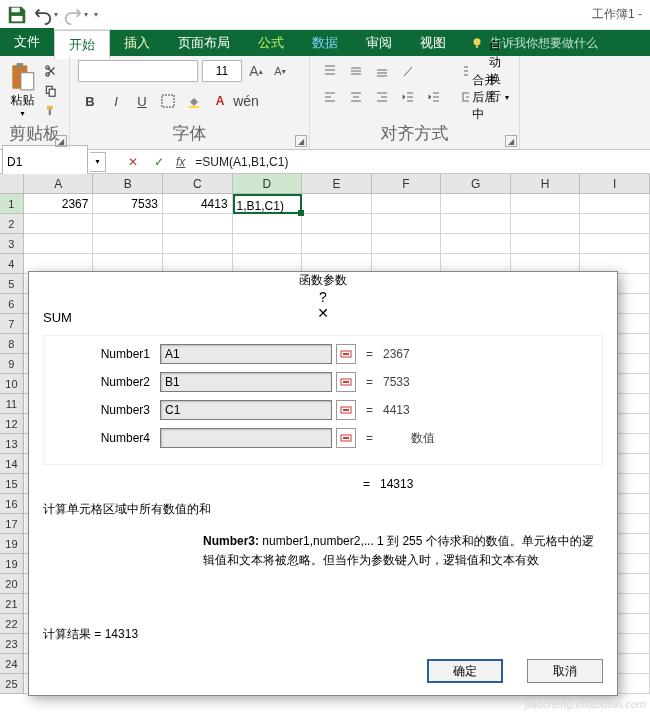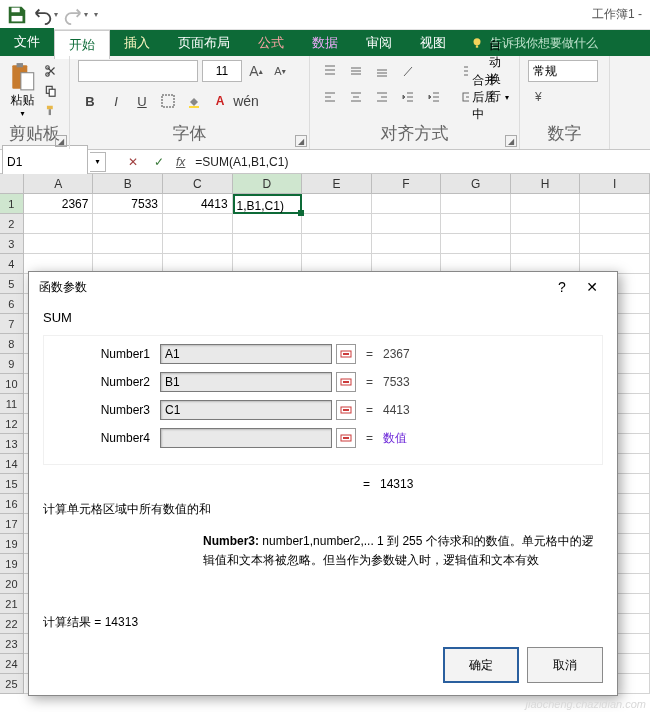--- a/index.html
+++ b/index.html
@@ -60,43 +60,43 @@
 .col-h { width: 70px; height: 20px; background: #e6e6e6; border-right: 1px solid #bdbdbd; border-bottom: 1px solid #bdbdbd; text-align: center; line-height: 20px; color: #333; }
 .col-h.active { background: #cfe6cf; }
 .row { display: flex; }
 .row-h { width: 24px; height: 20px; background: #e6e6e6; border-right: 1px solid #bdbdbd; border-bottom: 1px solid #bdbdbd; text-align: center; line-height: 20px; font-size: 11px; color: #333; }
 .row-h.active { background: #cfe6cf; }
 .cell { width: 70px; height: 20px; border-right: 1px solid #d4d4d4; border-bottom: 1px solid #d4d4d4; padding: 0 4px; line-height: 20px; text-align: right; }
 .cell.editing { border: 2px solid #0d6a37; text-align: left; padding: 0 2px; position: relative; }
 .cell.editing::after { content: ""; position: absolute; right: -4px; bottom: -4px; width: 6px; height: 6px; background: #0d6a37; }
 
 .modal { position: absolute; left: 28px; top: 271px; width: 590px; height: 425px; background: #fff; border: 1px solid #888; box-shadow: 3px 3px 12px rgba(0,0,0,0.35); display: flex; flex-direction: column; }
-.modal-title { height: 30px; display: flex; align-items: center; padding: 0 10px; font-size: 13px; }
+.modal-title { height: 30px; display: flex; align-items: center; padding: 0 10px; font-size: 13px; flex-direction: column; }
 .modal-title .spacer { flex: 1; }
 .modal-title .tbtn { width: 30px; height: 24px; display: flex; align-items: center; justify-content: center; cursor: pointer; font-size: 14px; }
 .modal-body { flex: 1; padding: 8px 14px; display: flex; flex-direction: column; }
 .func-name { font-size: 13px; margin-bottom: 10px; }
 .args-box { border: 1px solid #f0f0f0; padding: 8px 6px; }
 .arg-row { display: flex; align-items: center; margin-bottom: 8px; }
 .arg-label { width: 110px; text-align: right; padding-right: 10px; }
 .arg-input { width: 172px; height: 20px; border: 1px solid #7a7a7a; background: #e9e9e9; padding: 0 4px; box-shadow: inset 1px 1px 2px rgba(0,0,0,0.2); }
 .collapse-btn { width: 20px; height: 20px; border: 1px solid #999; margin-left: 4px; display: flex; align-items: center; justify-content: center; cursor: pointer; background: #fff; }
 .collapse-btn svg { width: 12px; height: 12px; }
 .arg-eq { margin: 0 10px; color: #444; }
 .arg-val { color: #444; }
-.arg-val.ph { color: #6d28d9; }
+.arg-val.ph { color: #404040; margin-left: 28px; }
 .ret-row { display: flex; margin: 12px 0 6px 0; }
 .ret-eq { margin-left: 320px; margin-right: 10px; }
 .desc1 { margin: 4px 0; }
 .desc2 { margin: 10px 0 0 160px; line-height: 1.6; }
 .desc2 .b { font-weight: bold; }
 .result-row { margin-top: auto; margin-bottom: 8px; }
 .modal-footer { display: flex; align-items: center; padding: 0 14px 12px 14px; }
 .help-link { color: #1a5aaa; text-decoration: underline; cursor: pointer; }
-.btn { width: 76px; height: 36px; border: 1px solid #8a8a8a; background: #f3f3f3; margin-left: 8px; cursor: pointer; display: flex; align-items: center; justify-content: center; }
+.btn { width: 76px; height: 24px; border: 1px solid #8a8a8a; background: #f3f3f3; margin-left: 24px; cursor: pointer; display: flex; align-items: center; justify-content: center; }
 .btn.primary { border: 2px solid #2a5f9e; }
 
 .watermark { position: absolute; right: 4px; bottom: 2px; font-size: 11px; color: #d9d9d9; font-style: italic; pointer-events: none; }
 </style>
 </head>
 <body>
 
 <div class="titlebar">
   <div class="qat">
     <div class="qat-btn">
@@ -122,22 +122,22 @@
   </div>
   <div class="title-text">工作簿1 -</div>
 </div>
 
 <div class="ribbon-tabs">
   <div class="tab file">文件</div>
   <div class="ribbon-tabs-bg">
     <div class="tab active">开始</div>
     <div class="tab normal" style="color:#fef9c3">插入</div>
     <div class="tab normal" style="color:#fff">页面布局</div>
-    <div class="tab normal" style="color:#fca5a5">公式</div>
-    <div class="tab normal" style="color:#f0abfc">数据</div>
+    <div class="tab normal" style="color:#bef264">公式</div>
+    <div class="tab normal" style="color:#7dd3fc">数据</div>
     <div class="tab normal" style="color:#fff">审阅</div>
     <div class="tab normal" style="color:#fff">视图</div>
     <div class="tell-me">
       <svg class="bulb" viewBox="0 0 24 24">
           <circle cx="12" cy="10" r="6" fill="#f3d45b"></circle>
           <rect x="10" y="16" width="4" height="4" fill="#f3d45b"></rect>
         </svg>
       <span>告诉我你想要做什么</span>
     </div>
   </div>
@@ -281,35 +281,20 @@
             </svg>
             <span style="margin-left:3px;">合并后居中</span>
             <span style="font-size:8px;margin-left:2px;">▾</span>
           </div>
       </div>
     </div>
     <div class="group-label">对齐方式</div>
     <div class="dlg-launcher">◢</div>
   </div>
 
-  <div class="group" style="width:90px;">
-    <div class="group-content">
-      <div class="num-col">
-        <div class="num-combo">常规</div>
-        <div class="num-row">
-          <div class="fbtn">
-              <svg width="14" height="14">
-                <text x="2" y="11" font-size="11" fill="#555">¥</text>
-              </svg>
-            </div>
-        </div>
-      </div>
-    </div>
-    <div class="group-label">数字</div>
-  </div>
 </div>
 
 <div class="namebox-row">
   <div class="namebox">D1</div>
   <div class="namebox-arrow">▾</div>
   <div style="width:14px;"></div>
   <div class="fbar-btn cancel">✕</div>
   <div class="fbar-btn ok">✓</div>
   <div class="fx-label">fx</div>
   <div class="formula-input">=SUM(A1,B1,C1)</div>

